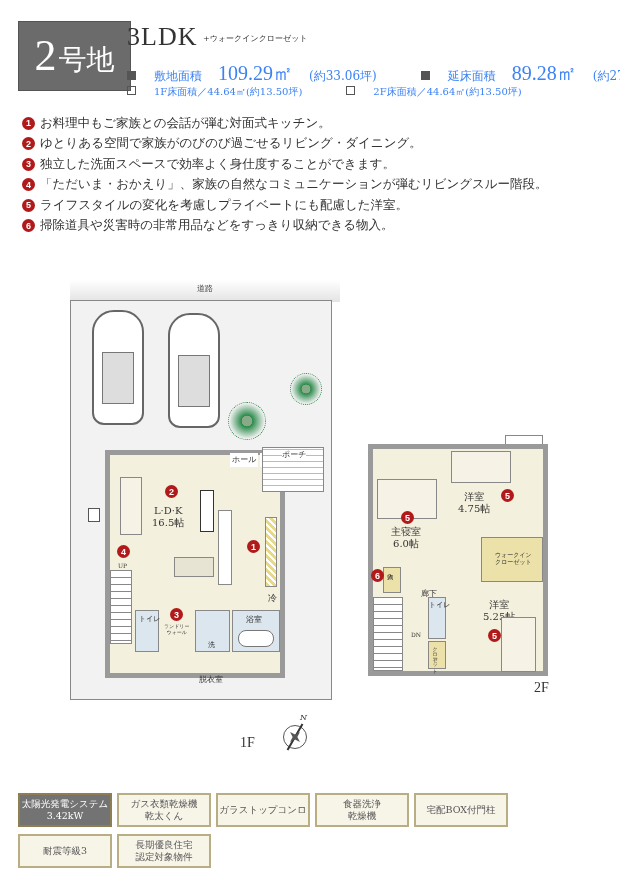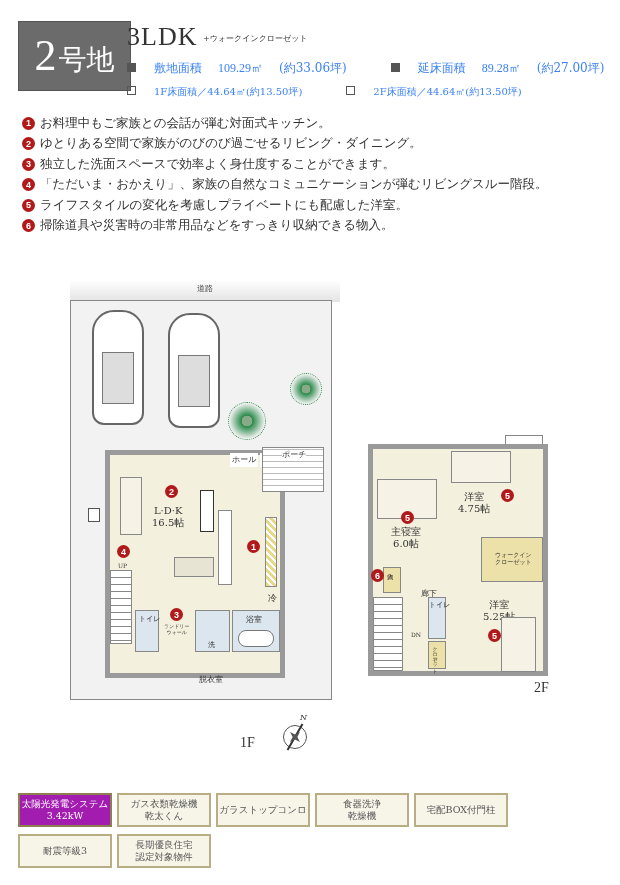--- a/index.html
+++ b/index.html
@@ -7,21 +7,21 @@
   .lot-badge { position: absolute; left: 18px; top: 21px; width: 113px; height: 70px; background: #6b6b6b; color: #fff; display: flex; align-items: center; justify-content: center; border: 1px solid #555; }
   .lot-badge .num { font-size: 44px; font-family: "Liberation Serif", serif; line-height: 1; }
   .lot-badge .suffix { font-size: 28px; margin-left: 2px; margin-top: 8px; }
   .type { position: absolute; left: 127px; top: 22px; font-size: 26px; font-family: "Liberation Serif", serif; letter-spacing: 1px; color: #333; }
   .type-sub { position: absolute; left: 203px; top: 33px; font-size: 8px; color: #333; }
   .area-line { position: absolute; left: 127px; font-size: 12px; color: #3b82f6; white-space: nowrap; display: flex; align-items: baseline; gap: 16px; }
   .area-line.l1 { top: 60px; }
   .area-line.l2 { top: 85px; font-size: 10px; }
   .sq { display: inline-block; width: 9px; height: 9px; border: 1px solid #555; margin-right: 2px; vertical-align: -1px; }
   .sq.filled { background: #555; }
-  .big { font-size: 12px; font-family: "Liberation Serif", serif; }
+  .big { font-size: 20px; font-family: "Liberation Serif", serif; }
   .gap { width: 12px; display: inline-block; }
   .features { position: absolute; left: 22px; top: 113px; list-style: none; }
   .features li { display: flex; align-items: center; height: 20.5px; font-size: 12.5px; color: #333; white-space: nowrap; }
   .nbadge { display: inline-flex; width: 13px; height: 13px; border-radius: 50%; background: #b11a1a; color: #fff; font-size: 9px; font-family: "Liberation Sans", sans-serif; font-weight: bold; align-items: center; justify-content: center; margin-right: 5px; flex-shrink: 0; }
   .road { position: absolute; left: 70px; top: 280px; width: 270px; height: 22px; background: linear-gradient(#fff, #e3e3e3); font-size: 8px; text-align: center; line-height: 18px; color: #444; }
   .site { position: absolute; left: 70px; top: 300px; width: 262px; height: 400px; background: #f2f2f2; border: 1px solid #888; background-image: radial-gradient(#aaa 0.6px, transparent 0.7px); background-size: 6px 6px; }
   .car { position: absolute; width: 52px; height: 115px; border: 2px solid #666; border-radius: 22px 22px 12px 12px; background: #fff; }
   .car::after { content: ""; position: absolute; left: 8px; right: 8px; top: 40px; height: 50px; background: #ddd; border: 1px solid #777; }
   .house1 { position: absolute; left: 105px; top: 450px; width: 180px; height: 228px; background: #f4f0de; border: 5px solid #9a9a9a; }
   .lbl { position: absolute; font-size: 9px; color: #333; white-space: nowrap; text-align: center; line-height: 1.2; }
@@ -29,21 +29,21 @@
   .house2 { position: absolute; left: 368px; top: 444px; width: 180px; height: 232px; background: #f4f0de; border: 5px solid #9a9a9a; }
   .wic { position: absolute; background: #ece1a8; border: 1px solid #888; }
   .stair { position: absolute; background: repeating-linear-gradient(#fff 0 6px, #888 6px 7px); border: 1px solid #888; }
   .floor-label { position: absolute; font-size: 14px; font-family: "Liberation Serif", serif; color: #333; }
   .compass { position: absolute; left: 283px; top: 725px; width: 24px; height: 24px; border: 1px solid #555; border-radius: 50%; }
   .compass::before { content: ""; position: absolute; left: 10px; top: -4px; width: 2px; height: 30px; background: #333; transform: rotate(30deg); }
   .compass::after { content: ""; position: absolute; left: 4px; top: 4px; width: 14px; height: 14px; background: #555; transform: rotate(45deg); clip-path: polygon(50% 0, 62% 38%, 100% 50%, 62% 62%, 50% 100%, 38% 62%, 0 50%, 38% 38%); }
   .compass-n { position: absolute; left: 300px; top: 713px; font-size: 8px; font-style: italic; }
   .equip { position: absolute; left: 18px; top: 793px; display: grid; grid-template-columns: repeat(5, 94px); column-gap: 5px; row-gap: 7px; }
   .equip div { height: 34px; border: 2px solid #b9ad84; background: #f7f4e8; color: #555; font-size: 9.5px; display: flex; align-items: center; justify-content: center; text-align: center; line-height: 1.25; white-space: pre-line; }
-  .equip div.highlight { background: #a21caf; color: #fff; border-color: #8d7f52; }
+  .equip div.highlight { background: #737373; color: #fff; border-color: #8d7f52; }
   .tree { position: absolute; border-radius: 50%; background: radial-gradient(#8a8 20%, #2a8a4a 22%, transparent 70%); border: 1px dotted #2a8a4a; }
 </style>
 </head>
 <body>
 
 <div class="lot-badge">
   <span class="num">2</span>
   <span class="suffix">号地</span>
 </div>
 <div class="type">3LDK</div>

